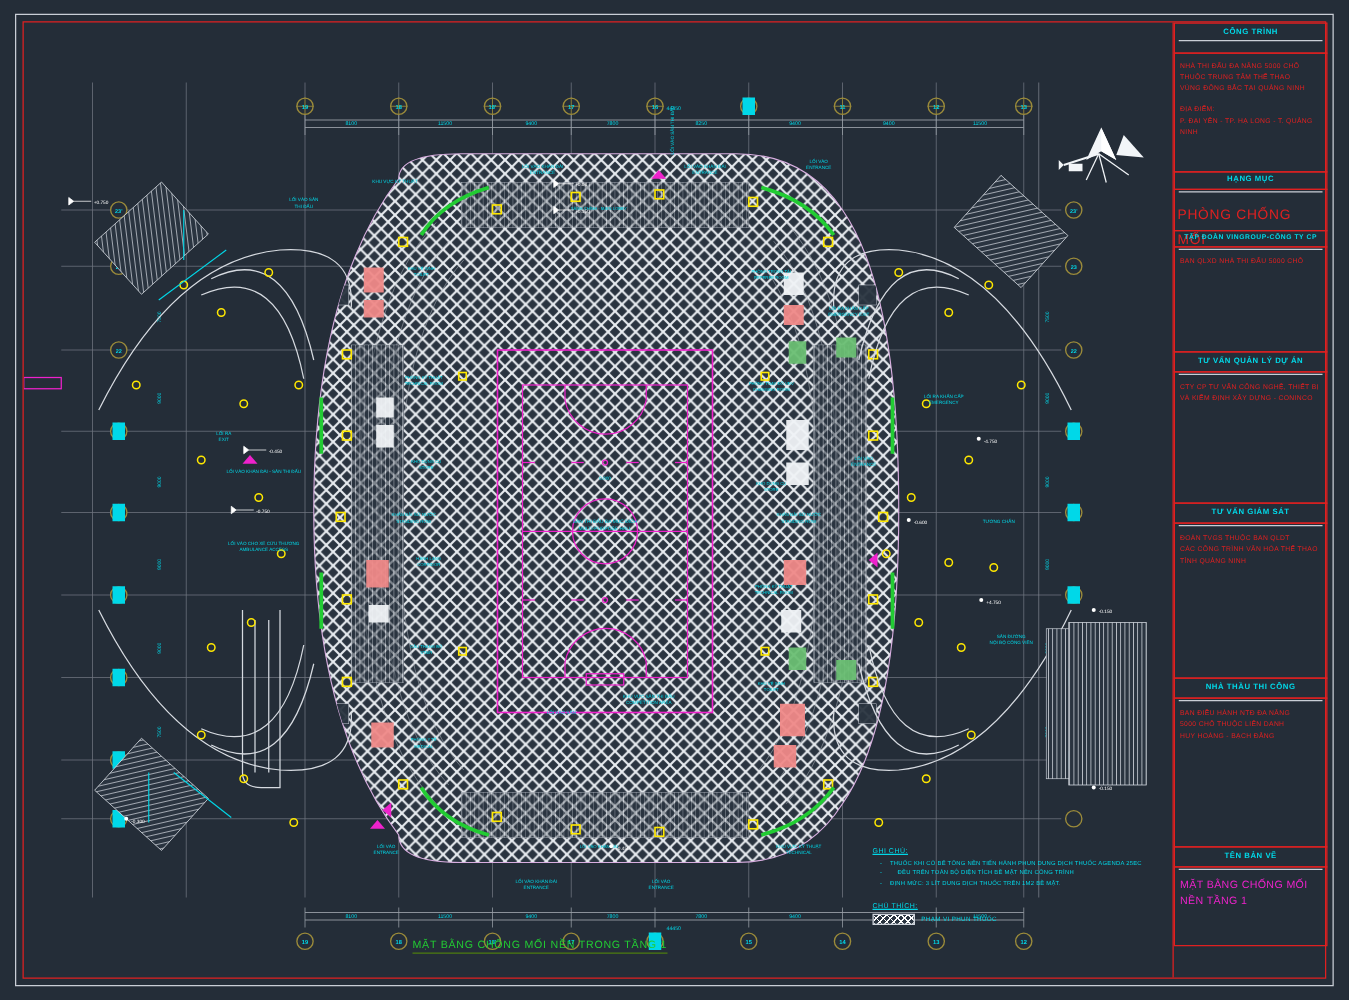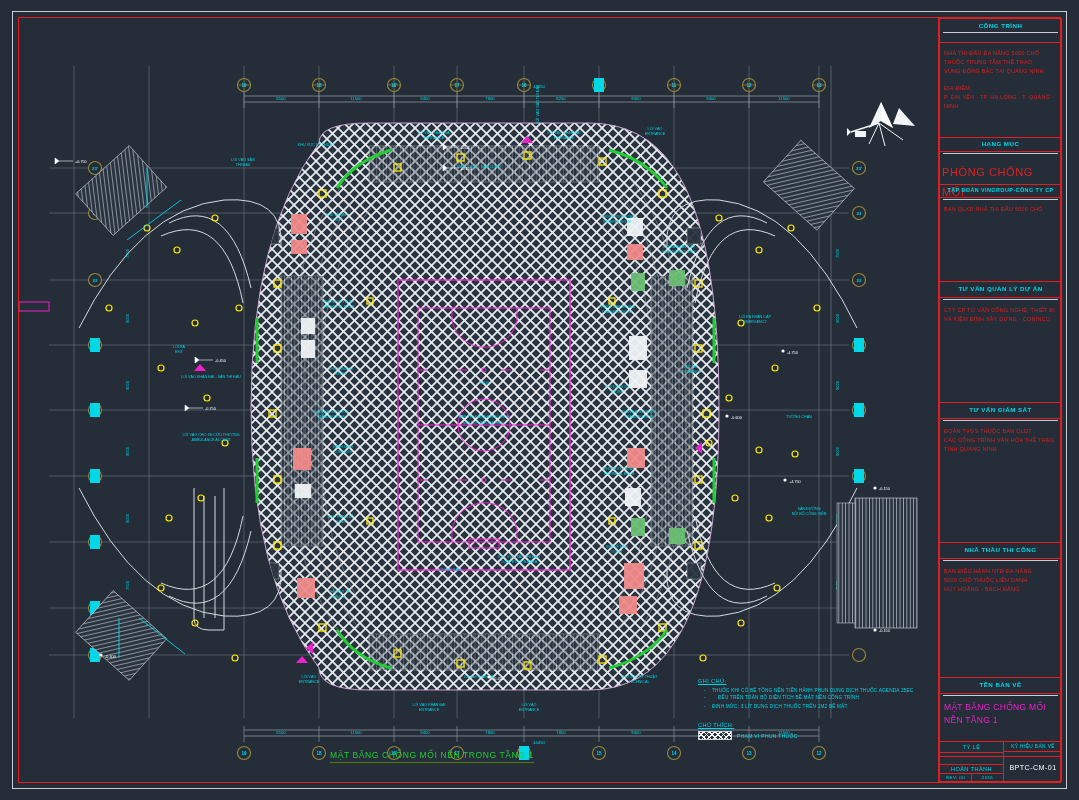--- a/index.html
+++ b/index.html
@@ -800,30 +800,15 @@
       <div class="tb-hdr" style="padding:3px 0">TÊN BẢN VẼ</div>
     </div>
     <div class="tb-row" style="top:675px; height:64px;">
       <div class="tb-sep" style="margin-top:1px"></div>
       <div class="tb-body" style="padding-top:5px">
         <div class="pink">MẶT BẰNG CHỐNG MỐI</div>
         <div class="pink">NỀN TẦNG 1</div>
       </div>
     </div>
 
-    <div class="tb-row" style="top:723px; height:41px;">
-      <div style="position:absolute;left:0;top:0;width:64px;height:40px;border-right:1px solid #e02020;">
-        <div class="tb-cell-label" style="border-bottom:1px solid #e02020;padding:2px 0">TỶ LỆ</div>
-        <div style="height:12px;border-bottom:1px solid #e02020;"></div>
-        <div class="tb-cell-label" style="padding:1px 0;border-bottom:1px solid #e02020;">HOÀN THÀNH</div>
-        <div style="display:flex;height:9px;">
-          <div class="tb-cell-label" style="flex:1;font-size:4.4px;padding:1px 0;border-right:1px solid #e02020;">REV: 00</div>
-          <div class="tb-cell-label" style="flex:1;font-size:4.4px;padding:1px 0;">2016</div>
-        </div>
-      </div>
-      <div style="position:absolute;left:64px;top:0;width:58px;height:40px;">
-        <div class="tb-cell-label" style="border-bottom:1px solid #e02020;padding:2px 0;font-size:4.8px">KÝ HIỆU BẢN VẼ</div>
-        <div class="tb-code" style="padding-top:11px">BPTC-CM-01</div>
-      </div>
-    </div>
 
   </div>
 </div>
 
 </body></html>

